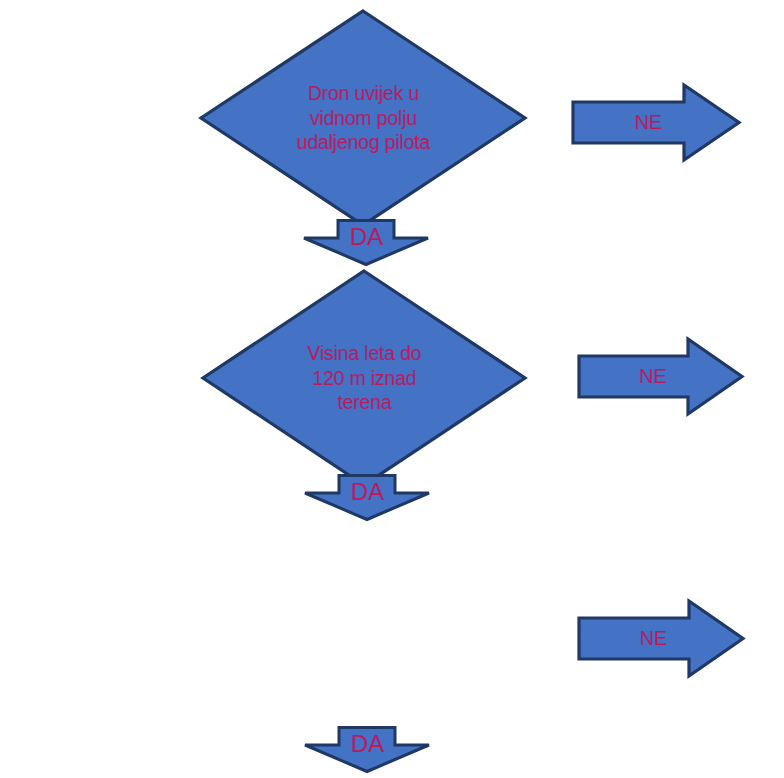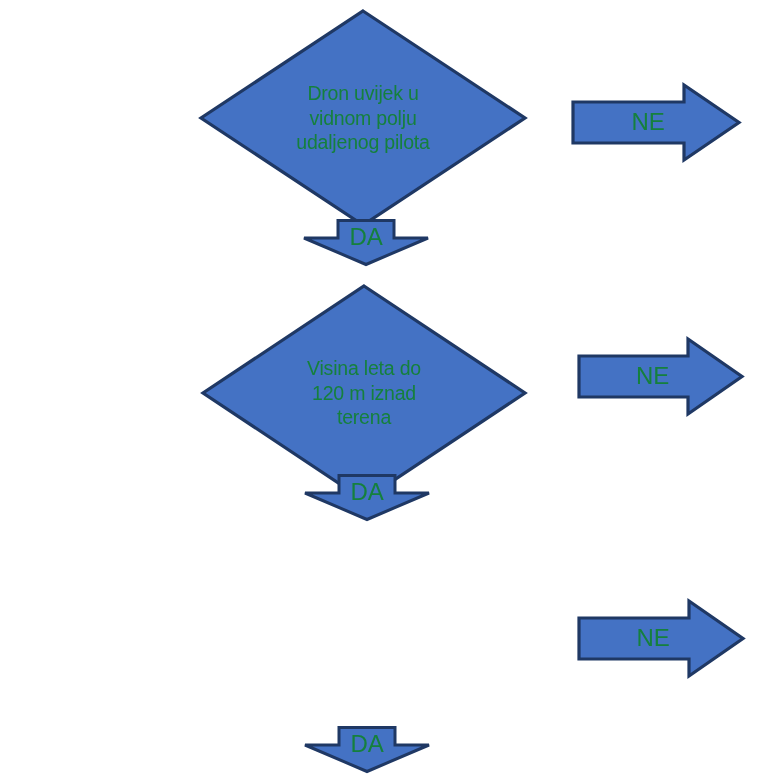--- a/index.html
+++ b/index.html
@@ -25,31 +25,31 @@
   .shape-label {
     position: absolute;
     left: 0;
     top: 0;
     width: 100%;
     height: 100%;
     display: flex;
     align-items: center;
     justify-content: center;
     text-align: center;
-    color: #15803d;
+    color: #be185d;
     pointer-events: none;
     line-height: 1.26;
     white-space: pre-line;
     letter-spacing: -0.2px;
   }
   .diamond .shape-label {
     font-size: 19.5px;
   }
   .ne-arrow .shape-label {
-    font-size: 24px;
+    font-size: 20px;
     justify-content: center;
     padding-right: 34px;
     box-sizing: border-box;
     padding-left: 18px;
   }
   .da-arrow .shape-label {
     font-size: 24px;
     align-items: flex-start;
     padding-top: 3px;
     box-sizing: border-box;
@@ -76,21 +76,21 @@
     <div class="shape-label">NE</div>
   </div>
 
   <div class="node da-arrow" style="left:302px; top:219px; width:128px; height:47px;">
     <svg width="128" height="47" viewBox="0 0 128 47">
       <polygon points="36,1.6 92,1.6 92,19 126,19 64,45.5 2,19 36,19" fill="#4472C4" stroke="#1F3864" stroke-width="3" stroke-linejoin="miter"></polygon>
     </svg>
     <div class="shape-label">DA</div>
   </div>
 
-  <div class="node diamond" style="left:201px; top:284px; width:326px; height:218px;">
+  <div class="node diamond" style="left:201px; top:269px; width:326px; height:218px;">
     <svg width="326" height="218" viewBox="0 0 326 218">
       <polygon points="163,2 324,109 163,216 2,109" fill="#4472C4" stroke="#1F3864" stroke-width="3.2" stroke-linejoin="miter"></polygon>
     </svg>
     <div class="shape-label">Visina leta do
 120 m iznad
 terena</div>
   </div>
 
   <div class="node ne-arrow" style="left:577px; top:337px; width:167px; height:79px;">
     <svg width="167" height="79" viewBox="0 0 167 79">

